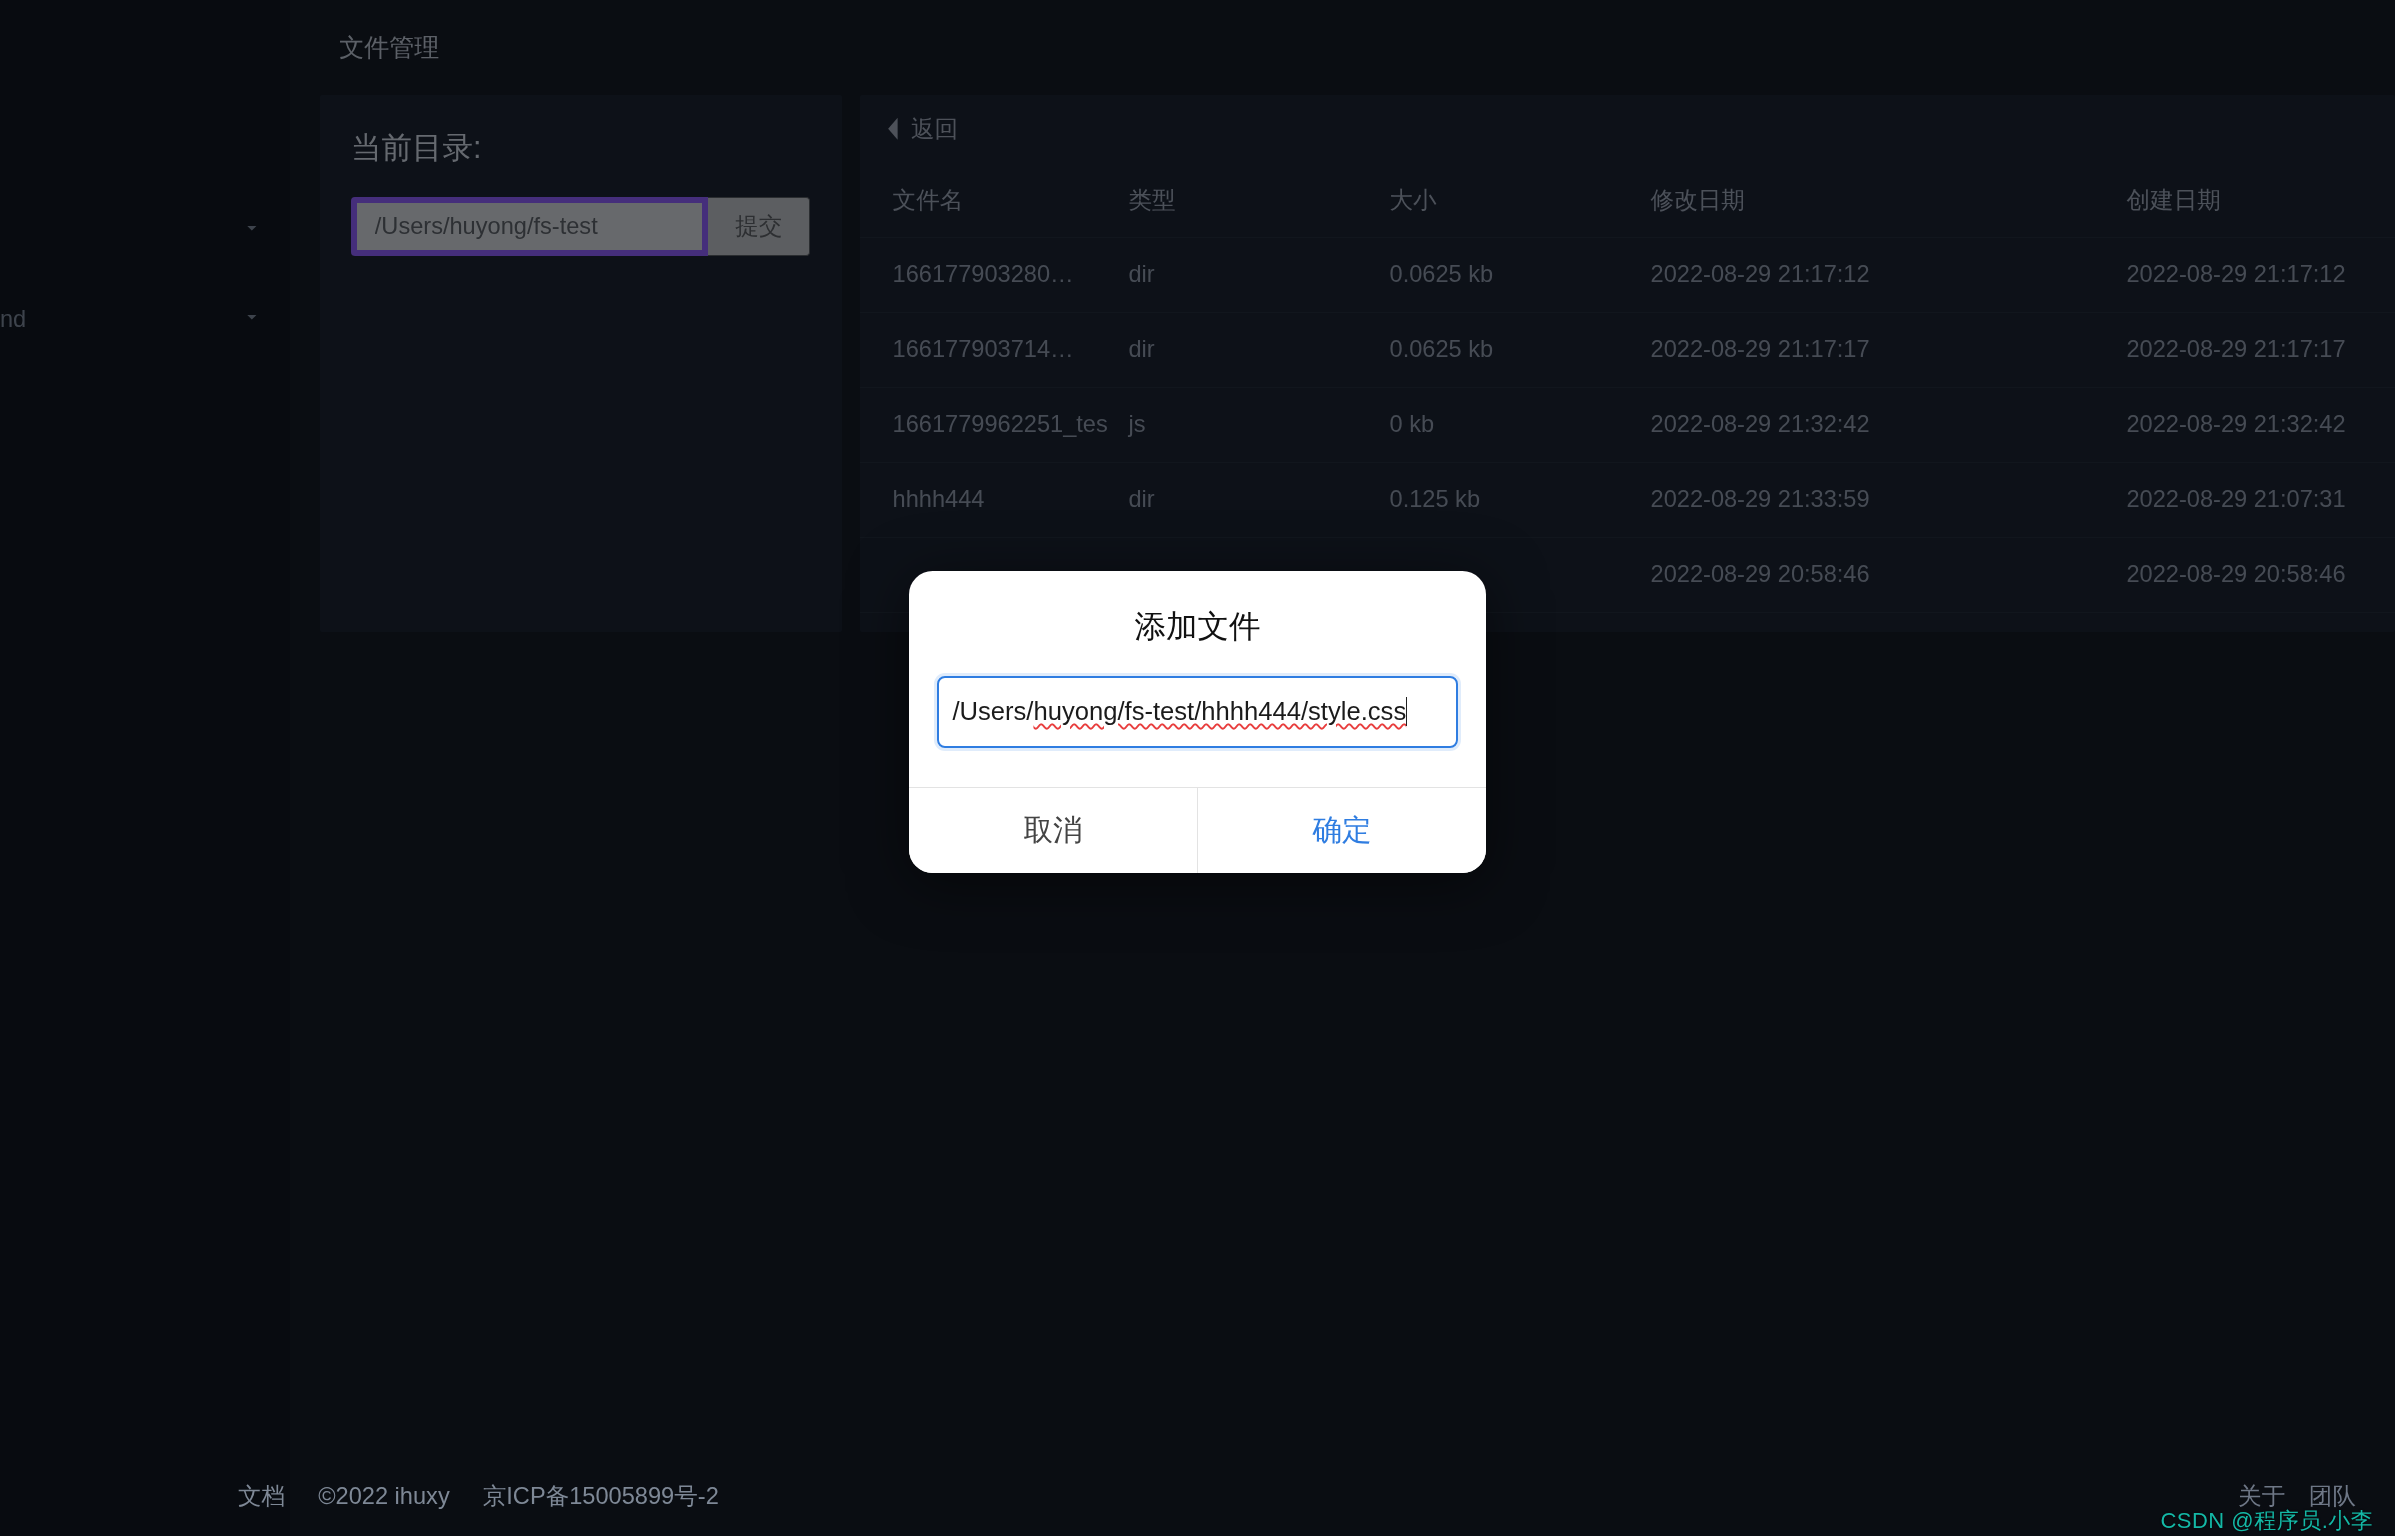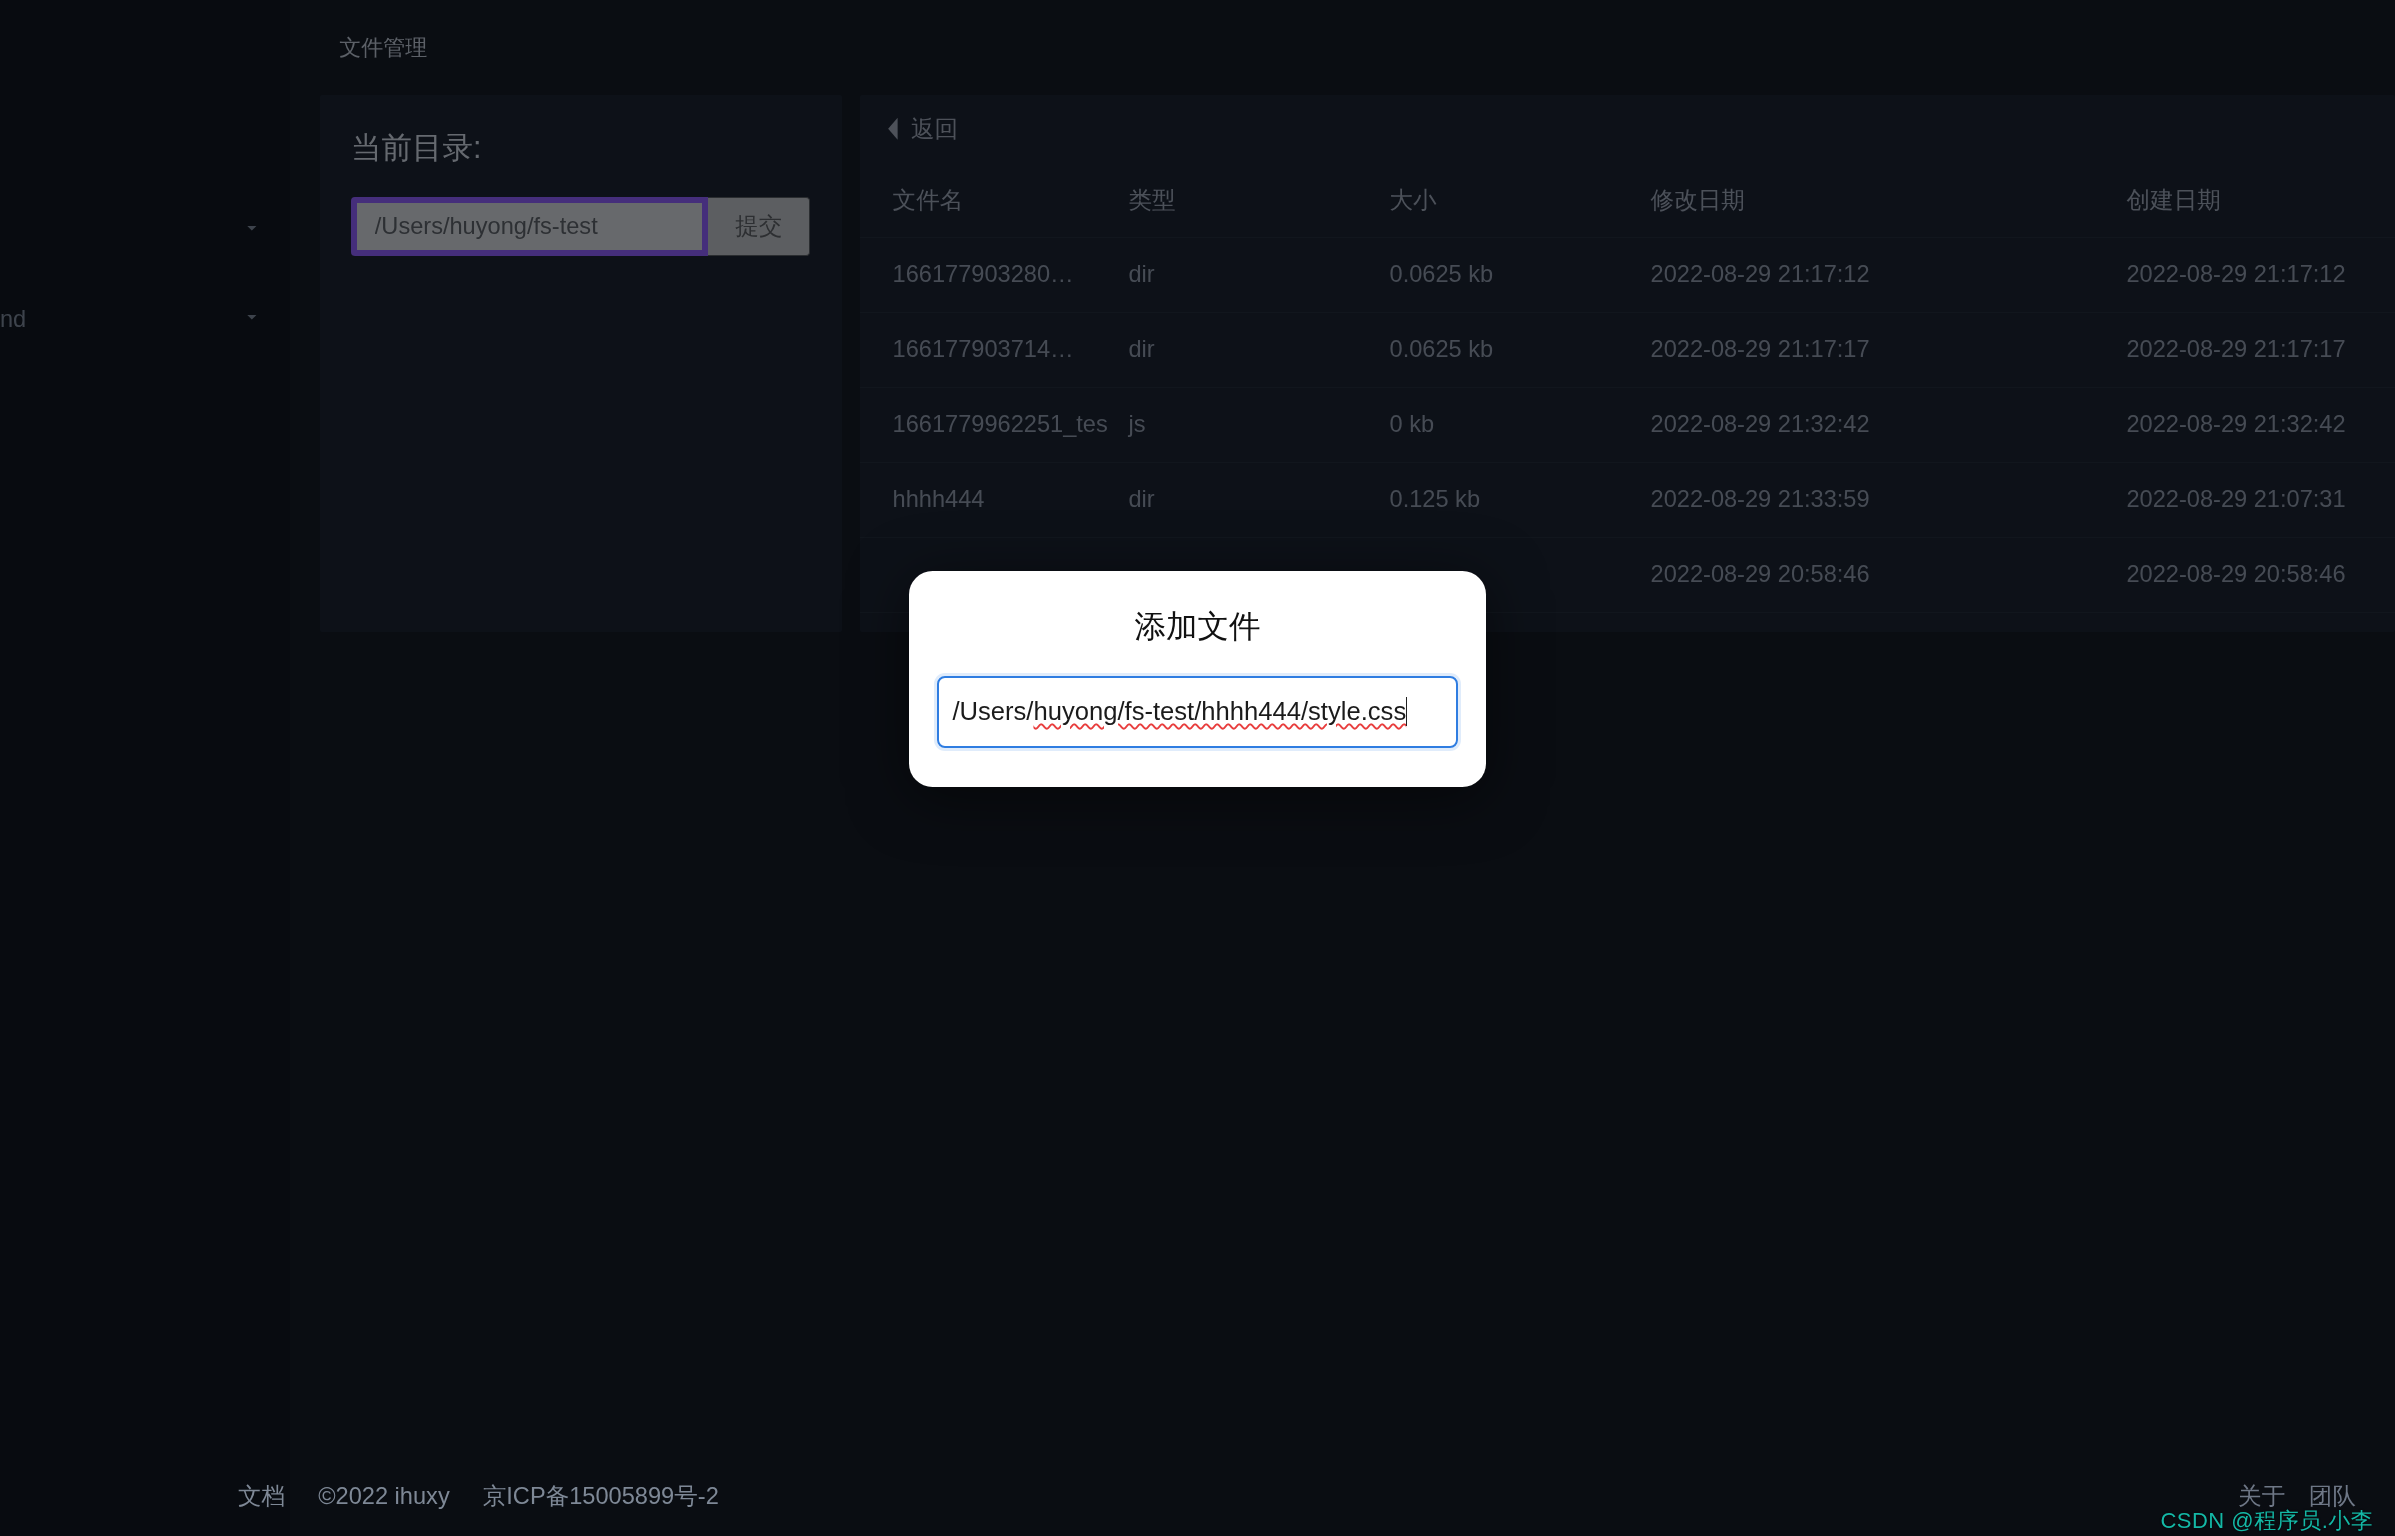--- a/index.html
+++ b/index.html
@@ -29,21 +29,21 @@
     height: 89px;
     padding: 0 27.6px 0 0;
     color: #7b8798;
     cursor: pointer;
   }
   .side-item .label { overflow: hidden; white-space: nowrap; text-overflow: ellipsis; direction: rtl; text-align: left; }
   .side-item .chev svg { width: 21.7px; height: 21.7px; fill: #7b8798; }
 
   
   .main { flex: 1; display: flex; flex-direction: column; padding: 0 0 0 29.6px; }
-  .page-title { color: #b8c1cf; font-size: 22px; height: 95px; display: flex; align-items: center; padding-left: 19.7px; }
+  .page-title { color: #b8c1cf; font-size: 25px; height: 95px; display: flex; align-items: center; padding-left: 19.7px; }
 
   .content { display: flex; gap: 18px; flex: 1; }
 
   
   .panel-left {
     width: 522px;
     background: #1a2231;
     border-radius: 2px;
     padding: 33px 31.5px;
     height: 537px;
@@ -278,20 +278,24 @@
 <div class="overlay">
   <div class="modal">
     <div class="modal-title">添加文件</div>
     <div class="modal-body">
       <div class="modal-input" contenteditable="true" style="display: flex; align-items: center;">
           <span>/Users/</span>
           <span class="spellsq">huyong/fs-test/hhhh444/style.css</span>
           <span class="caret"></span>
         </div>
     </div>
+    <div class="modal-actions">
+      <button class="btn-cancel">取消</button>
+      <button class="btn-ok">确定</button>
+    </div>
   </div>
 </div>
 
 <div class="footer">
   <span style="pointer-events:auto;cursor:pointer;">文档</span>
   <span>©2022 ihuxy</span>
   <span style="pointer-events:auto;cursor:pointer;">京ICP备15005899号-2</span>
   <span class="links-right" style="pointer-events:auto;cursor:pointer;">关于　团队</span>
 </div>
 

